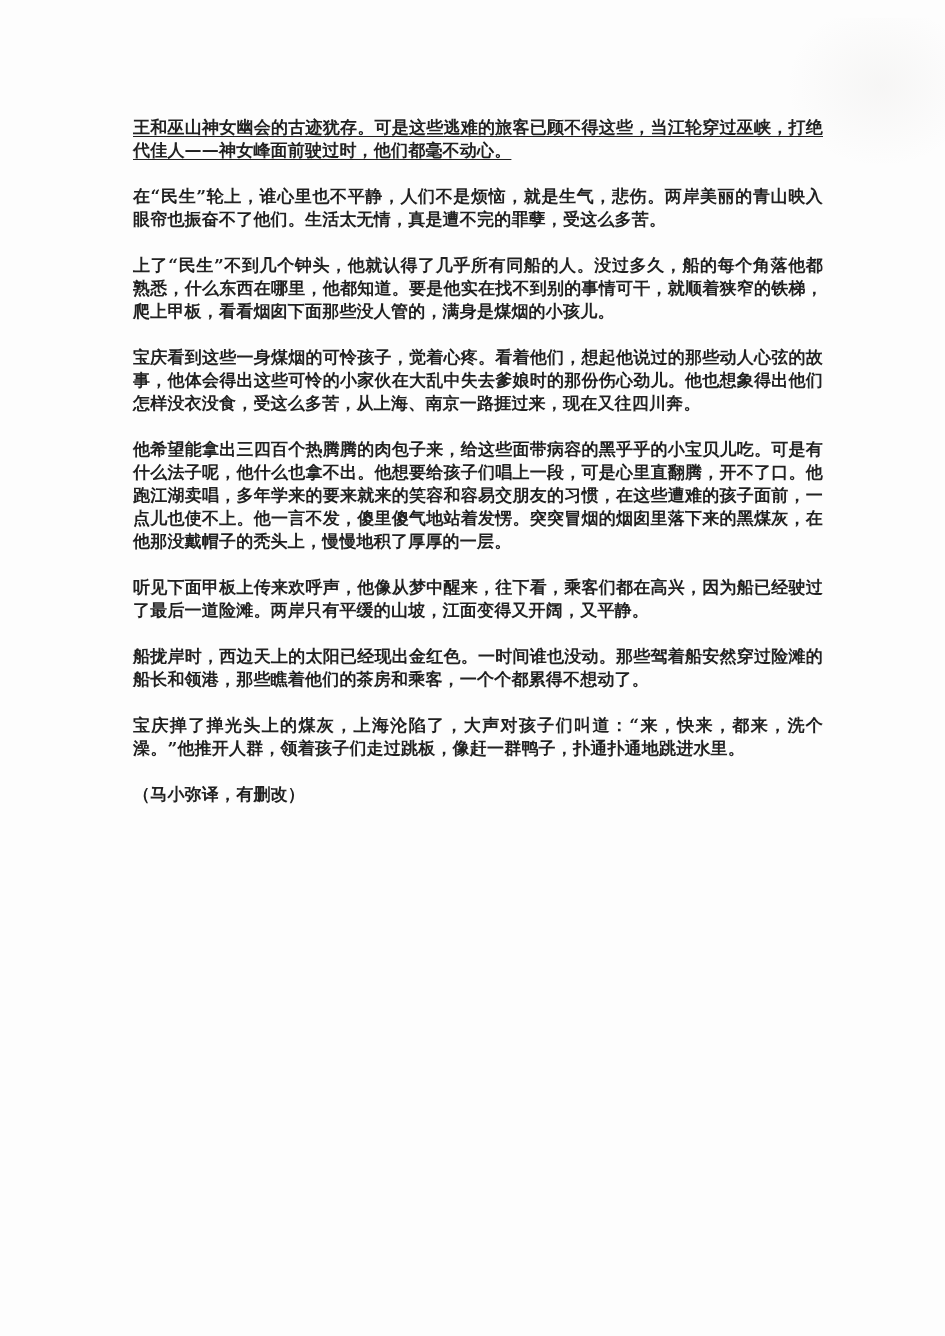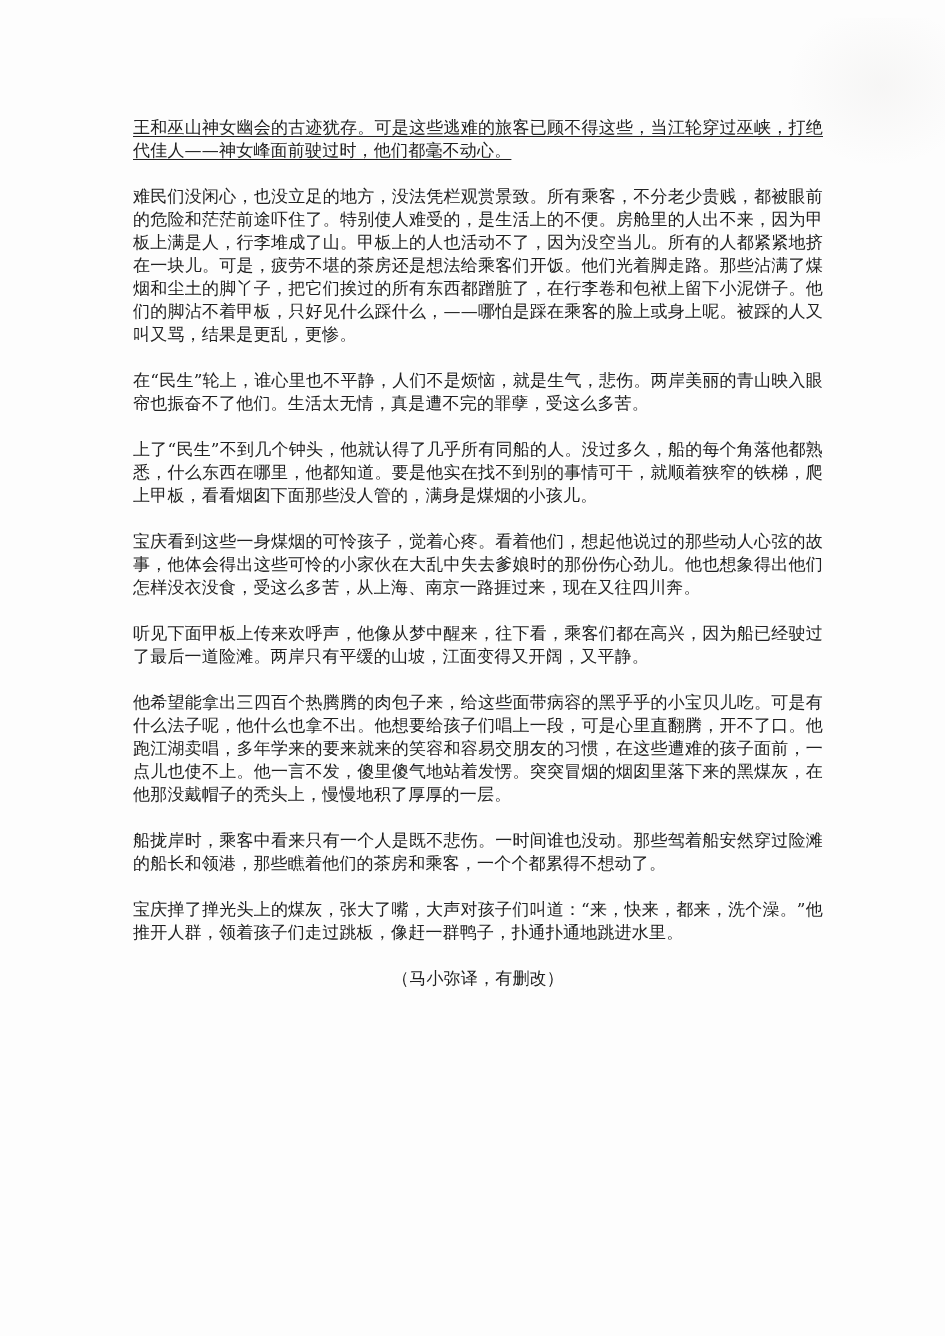--- a/index.html
+++ b/index.html
@@ -27,43 +27,43 @@
     position: absolute;
     left: 133px;
     top: 116px;
     width: 690px;
     color: #212121;
     font-size: 17px;
     line-height: 23px;
     text-align: justify;
     text-justify: inter-ideograph;
     letter-spacing: 0.2px;
+    font-weight: bold;
   }
   .page-text p {
     margin: 0 0 23px 0;
   }
   .para-underline {
     text-decoration: underline;
     text-underline-offset: 3px;
     text-decoration-thickness: 1px;
   }
   .para-attribution {
-    text-align: center;
+    text-align: left;
     margin-bottom: 0 !important;
   }
 </style>
 </head>
 <body>
 
 <div class="scan-artifact"></div>
 
 <div class="page-text">
   <p class="para-underline">王和巫山神女幽会的古迹犹存。可是这些逃难的旅客已顾不得这些，当江轮穿过巫峡，打绝代佳人——神女峰面前驶过时，他们都毫不动心。</p>
-  <p>难民们没闲心，也没立足的地方，没法凭栏观赏景致。所有乘客，不分老少贵贱，都被眼前的危险和茫茫前途吓住了。特别使人难受的，是生活上的不便。房舱里的人出不来，因为甲板上满是人，行李堆成了山。甲板上的人也活动不了，因为没空当儿。所有的人都紧紧地挤在一块儿。可是，疲劳不堪的茶房还是想法给乘客们开饭。他们光着脚走路。那些沾满了煤烟和尘土的脚丫子，把它们挨过的所有东西都蹭脏了，在行李卷和包袱上留下小泥饼子。他们的脚沾不着甲板，只好见什么踩什么，——哪怕是踩在乘客的脸上或身上呢。被踩的人又叫又骂，结果是更乱，更惨。</p>
   <p>在“民生”轮上，谁心里也不平静，人们不是烦恼，就是生气，悲伤。两岸美丽的青山映入眼帘也振奋不了他们。生活太无情，真是遭不完的罪孽，受这么多苦。</p>
   <p>上了“民生”不到几个钟头，他就认得了几乎所有同船的人。没过多久，船的每个角落他都熟悉，什么东西在哪里，他都知道。要是他实在找不到别的事情可干，就顺着狭窄的铁梯，爬上甲板，看看烟囱下面那些没人管的，满身是煤烟的小孩儿。</p>
   <p>宝庆看到这些一身煤烟的可怜孩子，觉着心疼。看着他们，想起他说过的那些动人心弦的故事，他体会得出这些可怜的小家伙在大乱中失去爹娘时的那份伤心劲儿。他也想象得出他们怎样没衣没食，受这么多苦，从上海、南京一路捱过来，现在又往四川奔。</p>
+  <p>他希望能拿出三四百个热腾腾的肉包子来，给这些面带病容的黑乎乎的小宝贝儿吃。可是有什么法子呢，他什么也拿不出。他想要给孩子们唱上一段，可是心里直翻腾，开不了口。他跑江湖卖唱，多年学来的要来就来的笑容和容易交朋友的习惯，在这些遭难的孩子面前，一点儿也使不上。他一言不发，傻里傻气地站着发愣。突突冒烟的烟囱里落下来的黑煤灰，在他那没戴帽子的秃头上，慢慢地积了厚厚的一层。</p>
   <p>听见下面甲板上传来欢呼声，他像从梦中醒来，往下看，乘客们都在高兴，因为船已经驶过了最后一道险滩。两岸只有平缓的山坡，江面变得又开阔，又平静。</p>
-  <p>他希望能拿出三四百个热腾腾的肉包子来，给这些面带病容的黑乎乎的小宝贝儿吃。可是有什么法子呢，他什么也拿不出。他想要给孩子们唱上一段，可是心里直翻腾，开不了口。他跑江湖卖唱，多年学来的要来就来的笑容和容易交朋友的习惯，在这些遭难的孩子面前，一点儿也使不上。他一言不发，傻里傻气地站着发愣。突突冒烟的烟囱里落下来的黑煤灰，在他那没戴帽子的秃头上，慢慢地积了厚厚的一层。</p>
-  <p>船拢岸时，乘客中看来只有一个人是既不悲伤。一时间谁也没动。那些驾着船安然穿过险滩的船长和领港，那些瞧着他们的茶房和乘客，一个个都累得不想动了。</p>
-  <p>宝庆掸了掸光头上的煤灰，张大了嘴，大声对孩子们叫道：“来，快来，都来，洗个澡。”他推开人群，领着孩子们走过跳板，像赶一群鸭子，扑通扑通地跳进水里。</p>
+  <p>船拢岸时，西边天上的太阳已经现出金红色。一时间谁也没动。那些驾着船安然穿过险滩的船长和领港，那些瞧着他们的茶房和乘客，一个个都累得不想动了。</p>
+  <p>宝庆掸了掸光头上的煤灰，上海沦陷了，大声对孩子们叫道：“来，快来，都来，洗个澡。”他推开人群，领着孩子们走过跳板，像赶一群鸭子，扑通扑通地跳进水里。</p>
   <p class="para-attribution">（马小弥译，有删改）</p>
 </div>
 
 </body></html>

